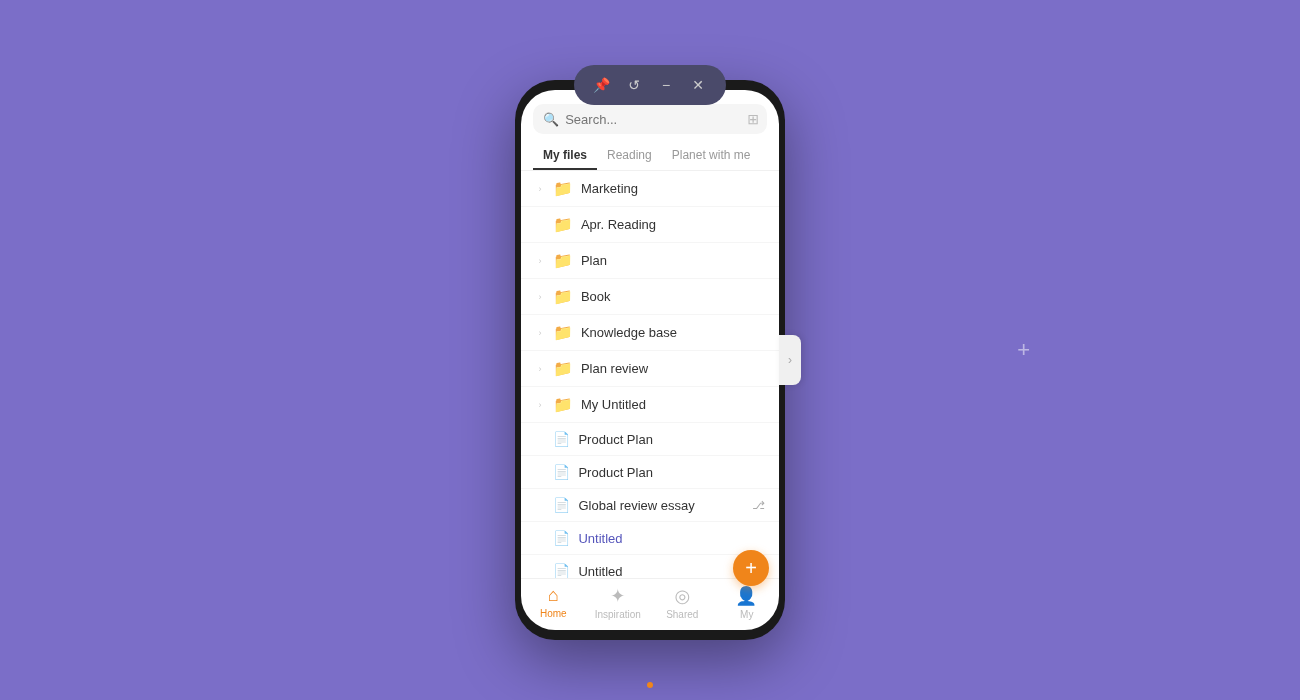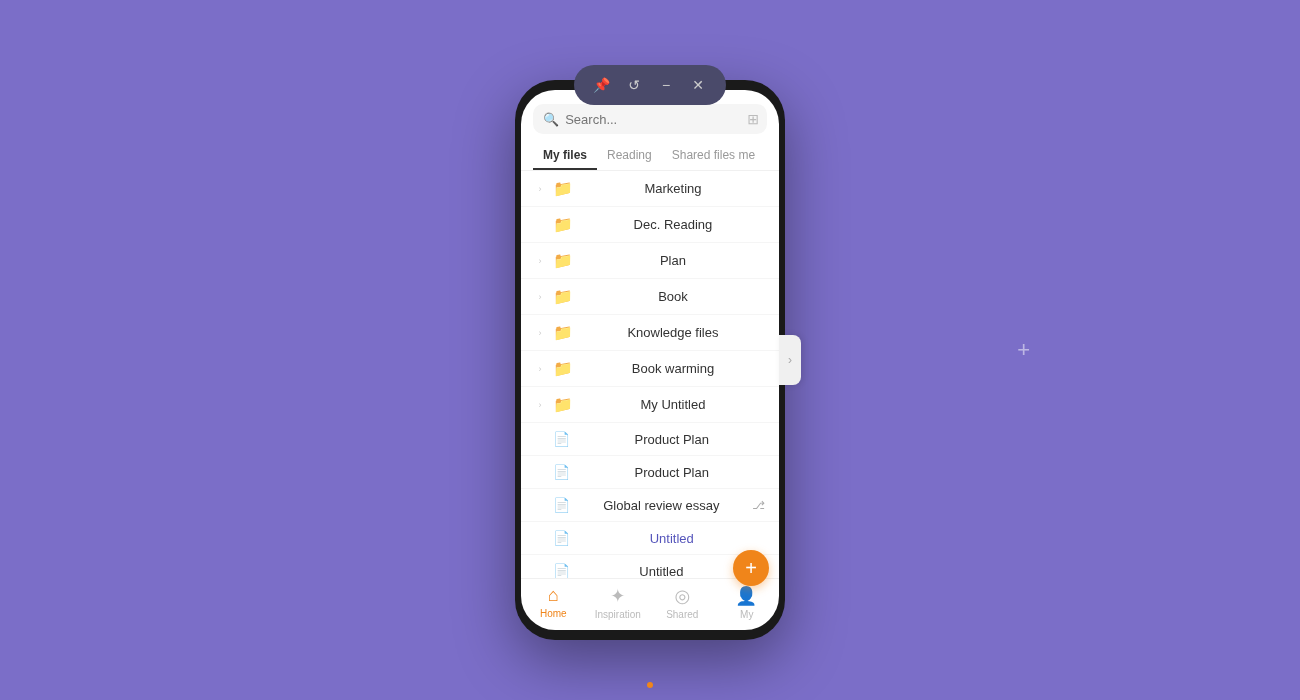--- a/index.html
+++ b/index.html
@@ -191,21 +191,20 @@
 
     .doc-icon {
       font-size: 14px;
       color: #8888cc;
     }
 
     .file-name {
       flex: 1;
       font-size: 13px;
       color: #333;
-      text-align: center;
     }
 
     .file-name.bold-blue {
       color: #5555bb;
       font-weight: 500;
     }
 
     .share-icon {
       font-size: 11px;
       color: #aaa;
@@ -310,59 +309,59 @@
 
     <div class="search-bar">
       <div class="search-icon-wrap">🔍</div>
       <input class="search-input" type="text" placeholder="Search..." style="">
       <div class="grid-icon">⊞</div>
     </div>
 
     <div class="tabs">
       <div class="tab active">My files</div>
       <div class="tab">Reading</div>
-      <div class="tab">Shared files me</div>
+      <div class="tab">Planet with me</div>
     </div>
 
     <div class="file-list">
 
       <div class="file-item">
         <div class="chevron">›</div>
         <div class="folder-icon">📁</div>
         <div class="file-name">Marketing</div>
       </div>
 
       <div class="file-item">
         <div class="chevron"></div>
         <div class="folder-icon">📁</div>
-        <div class="file-name">Dec. Reading</div>
+        <div class="file-name">Apr. Reading</div>
       </div>
 
       <div class="file-item">
         <div class="chevron">›</div>
         <div class="folder-icon">📁</div>
         <div class="file-name">Plan</div>
       </div>
 
       <div class="file-item">
         <div class="chevron">›</div>
         <div class="folder-icon">📁</div>
         <div class="file-name">Book</div>
       </div>
 
       <div class="file-item">
         <div class="chevron">›</div>
         <div class="folder-icon">📁</div>
-        <div class="file-name">Knowledge files</div>
-      </div>
-
-      <div class="file-item">
-        <div class="chevron">›</div>
-        <div class="folder-icon">📁</div>
-        <div class="file-name">Book warming</div>
+        <div class="file-name">Knowledge base</div>
+      </div>
+
+      <div class="file-item">
+        <div class="chevron">›</div>
+        <div class="folder-icon">📁</div>
+        <div class="file-name">Plan review</div>
       </div>
 
       <div class="file-item">
         <div class="chevron">›</div>
         <div class="folder-icon">📁</div>
         <div class="file-name">My Untitled</div>
       </div>
 
       <div class="file-item">
         <div class="chevron"></div>

